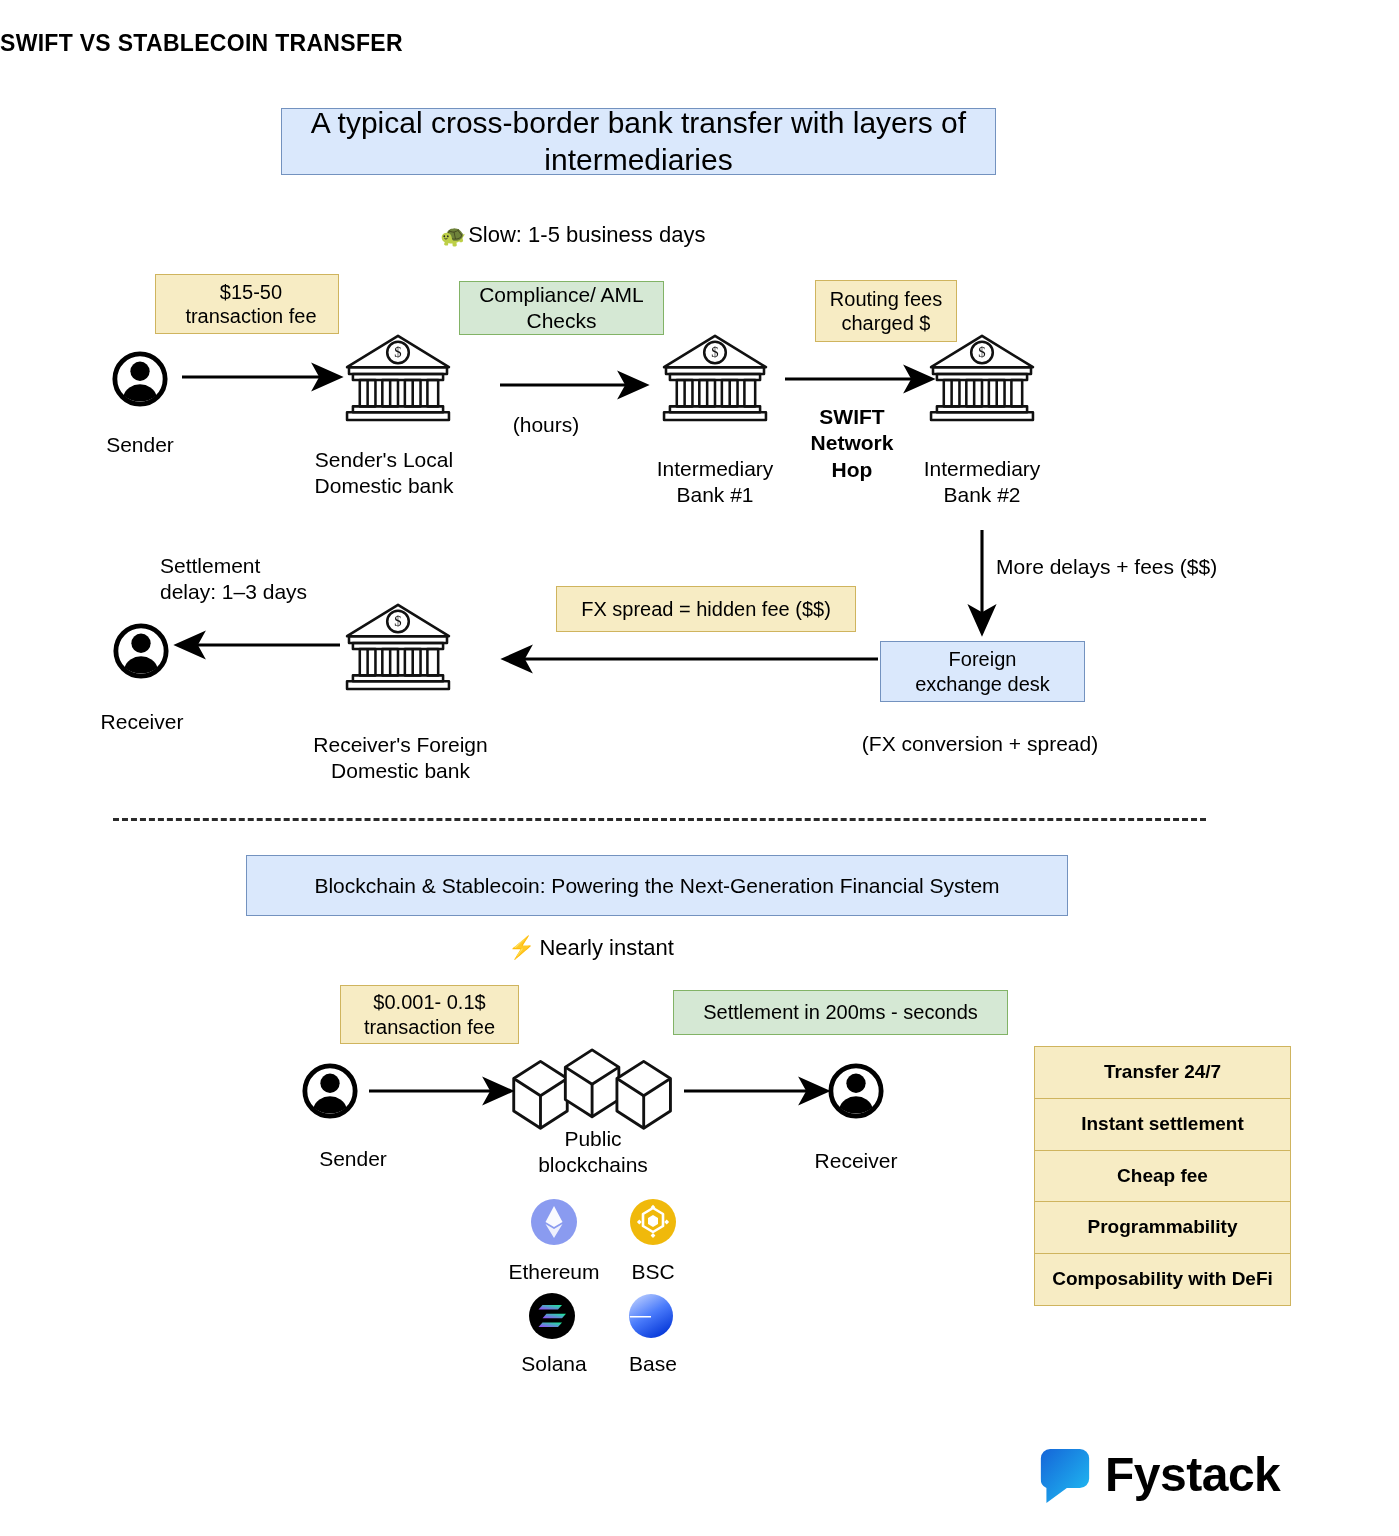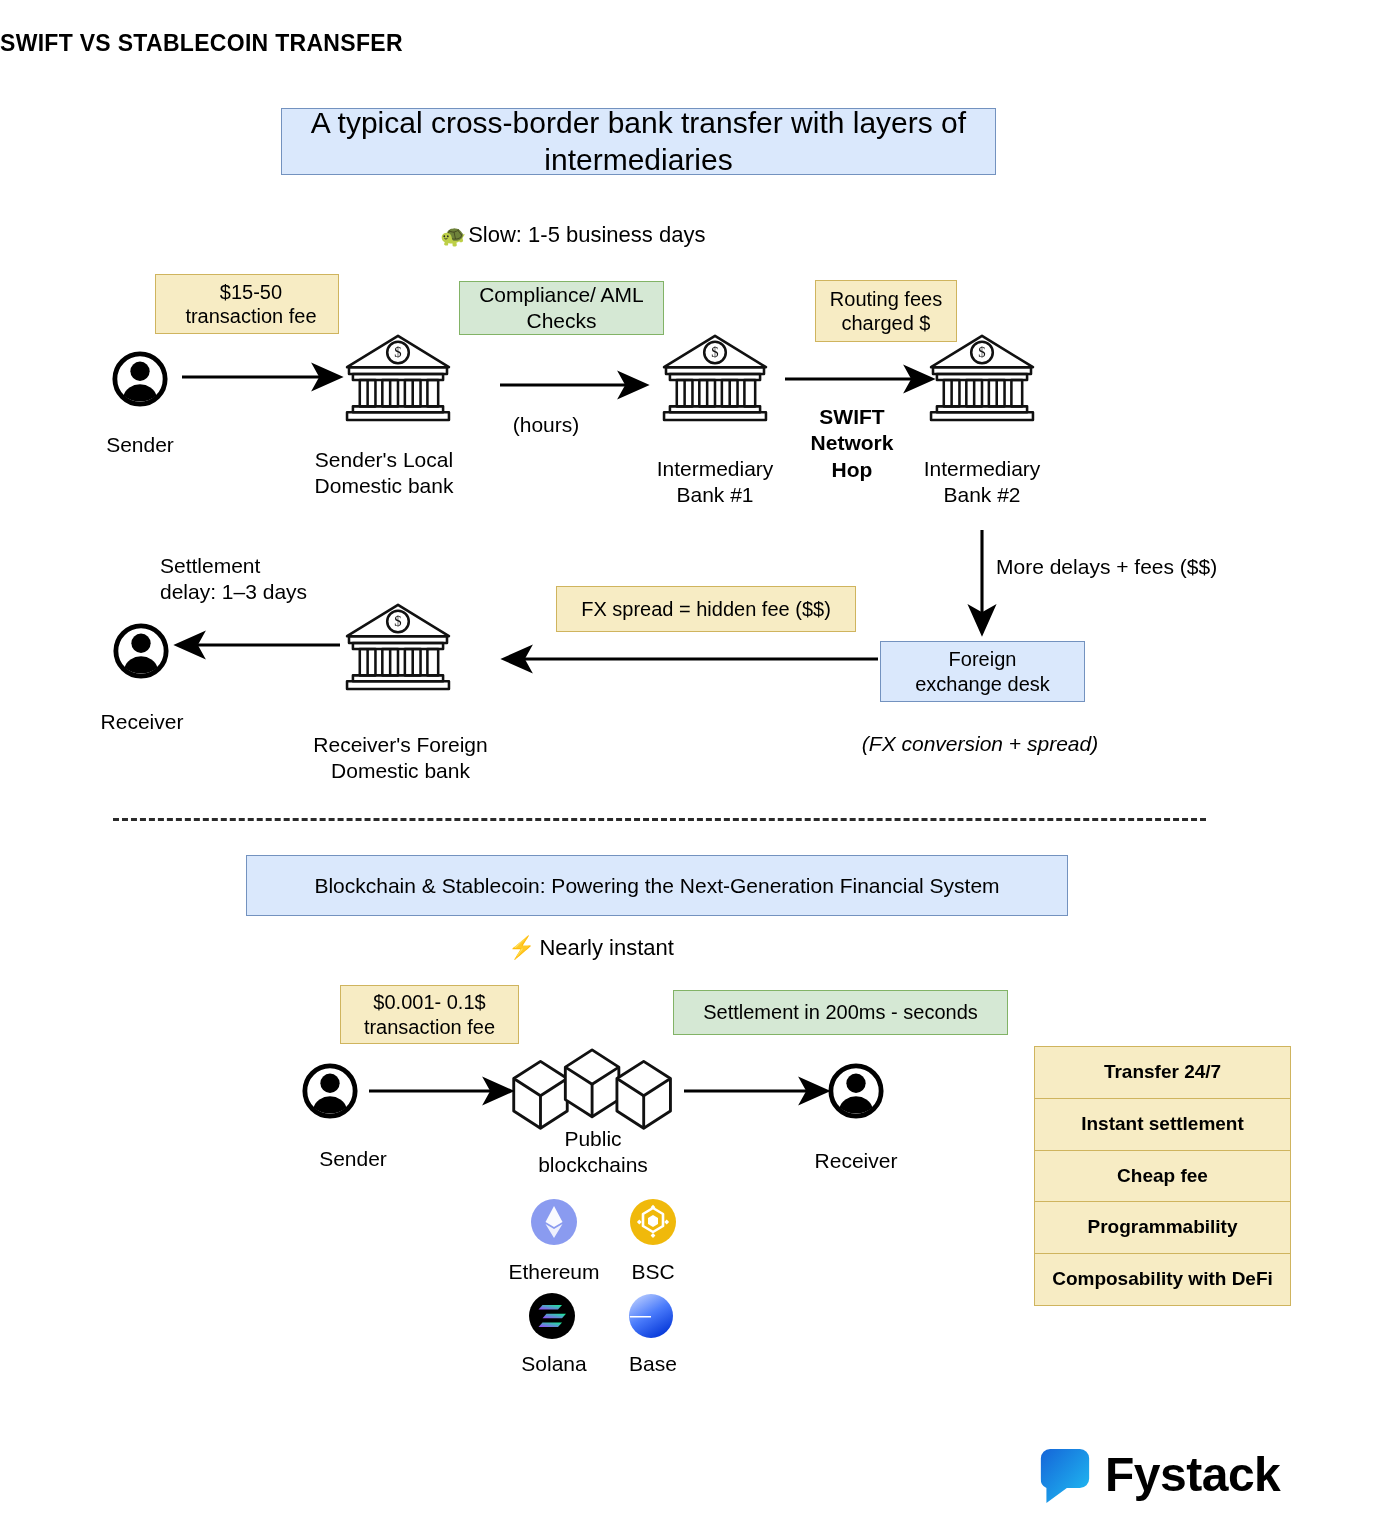--- a/index.html
+++ b/index.html
@@ -63,21 +63,21 @@
   #lbl-local-bank { left: 284px; top: 447px; width: 200px; }
   #lbl-hours { left: 466px; top: 412px; width: 160px; }
   #lbl-inter1 { left: 630px; top: 456px; width: 170px; }
   #lbl-swifthop { left: 782px; top: 404px; width: 140px; font-weight: bold; }
   #lbl-inter2 { left: 897px; top: 456px; width: 170px; }
 
   #lbl-settle-delay { left: 160px; top: 553px; width: 260px; text-align: left; }
   #lbl-receiver-1 { left: 62px; top: 709px; width: 160px; }
   #lbl-foreign-bank { left: 298px; top: 732px; width: 205px; }
   #lbl-more-delays { left: 996px; top: 554px; width: 300px; text-align: left; }
-  #lbl-fx-conv { left: 840px; top: 731px; width: 280px; font-style: italic; }
+  #lbl-fx-conv { left: 840px; top: 731px; width: 280px; }
 
   #lbl-sender-2 { left: 273px; top: 1146px; width: 160px; }
   #lbl-public-chains { left: 508px; top: 1126px; width: 170px; }
   #lbl-receiver-2 { left: 776px; top: 1148px; width: 160px; }
 
   
   #divider {
     left: 113px; top: 818px; width: 1093px; height: 0;
     border-top: 3px dashed #2b2b2b;
   }

